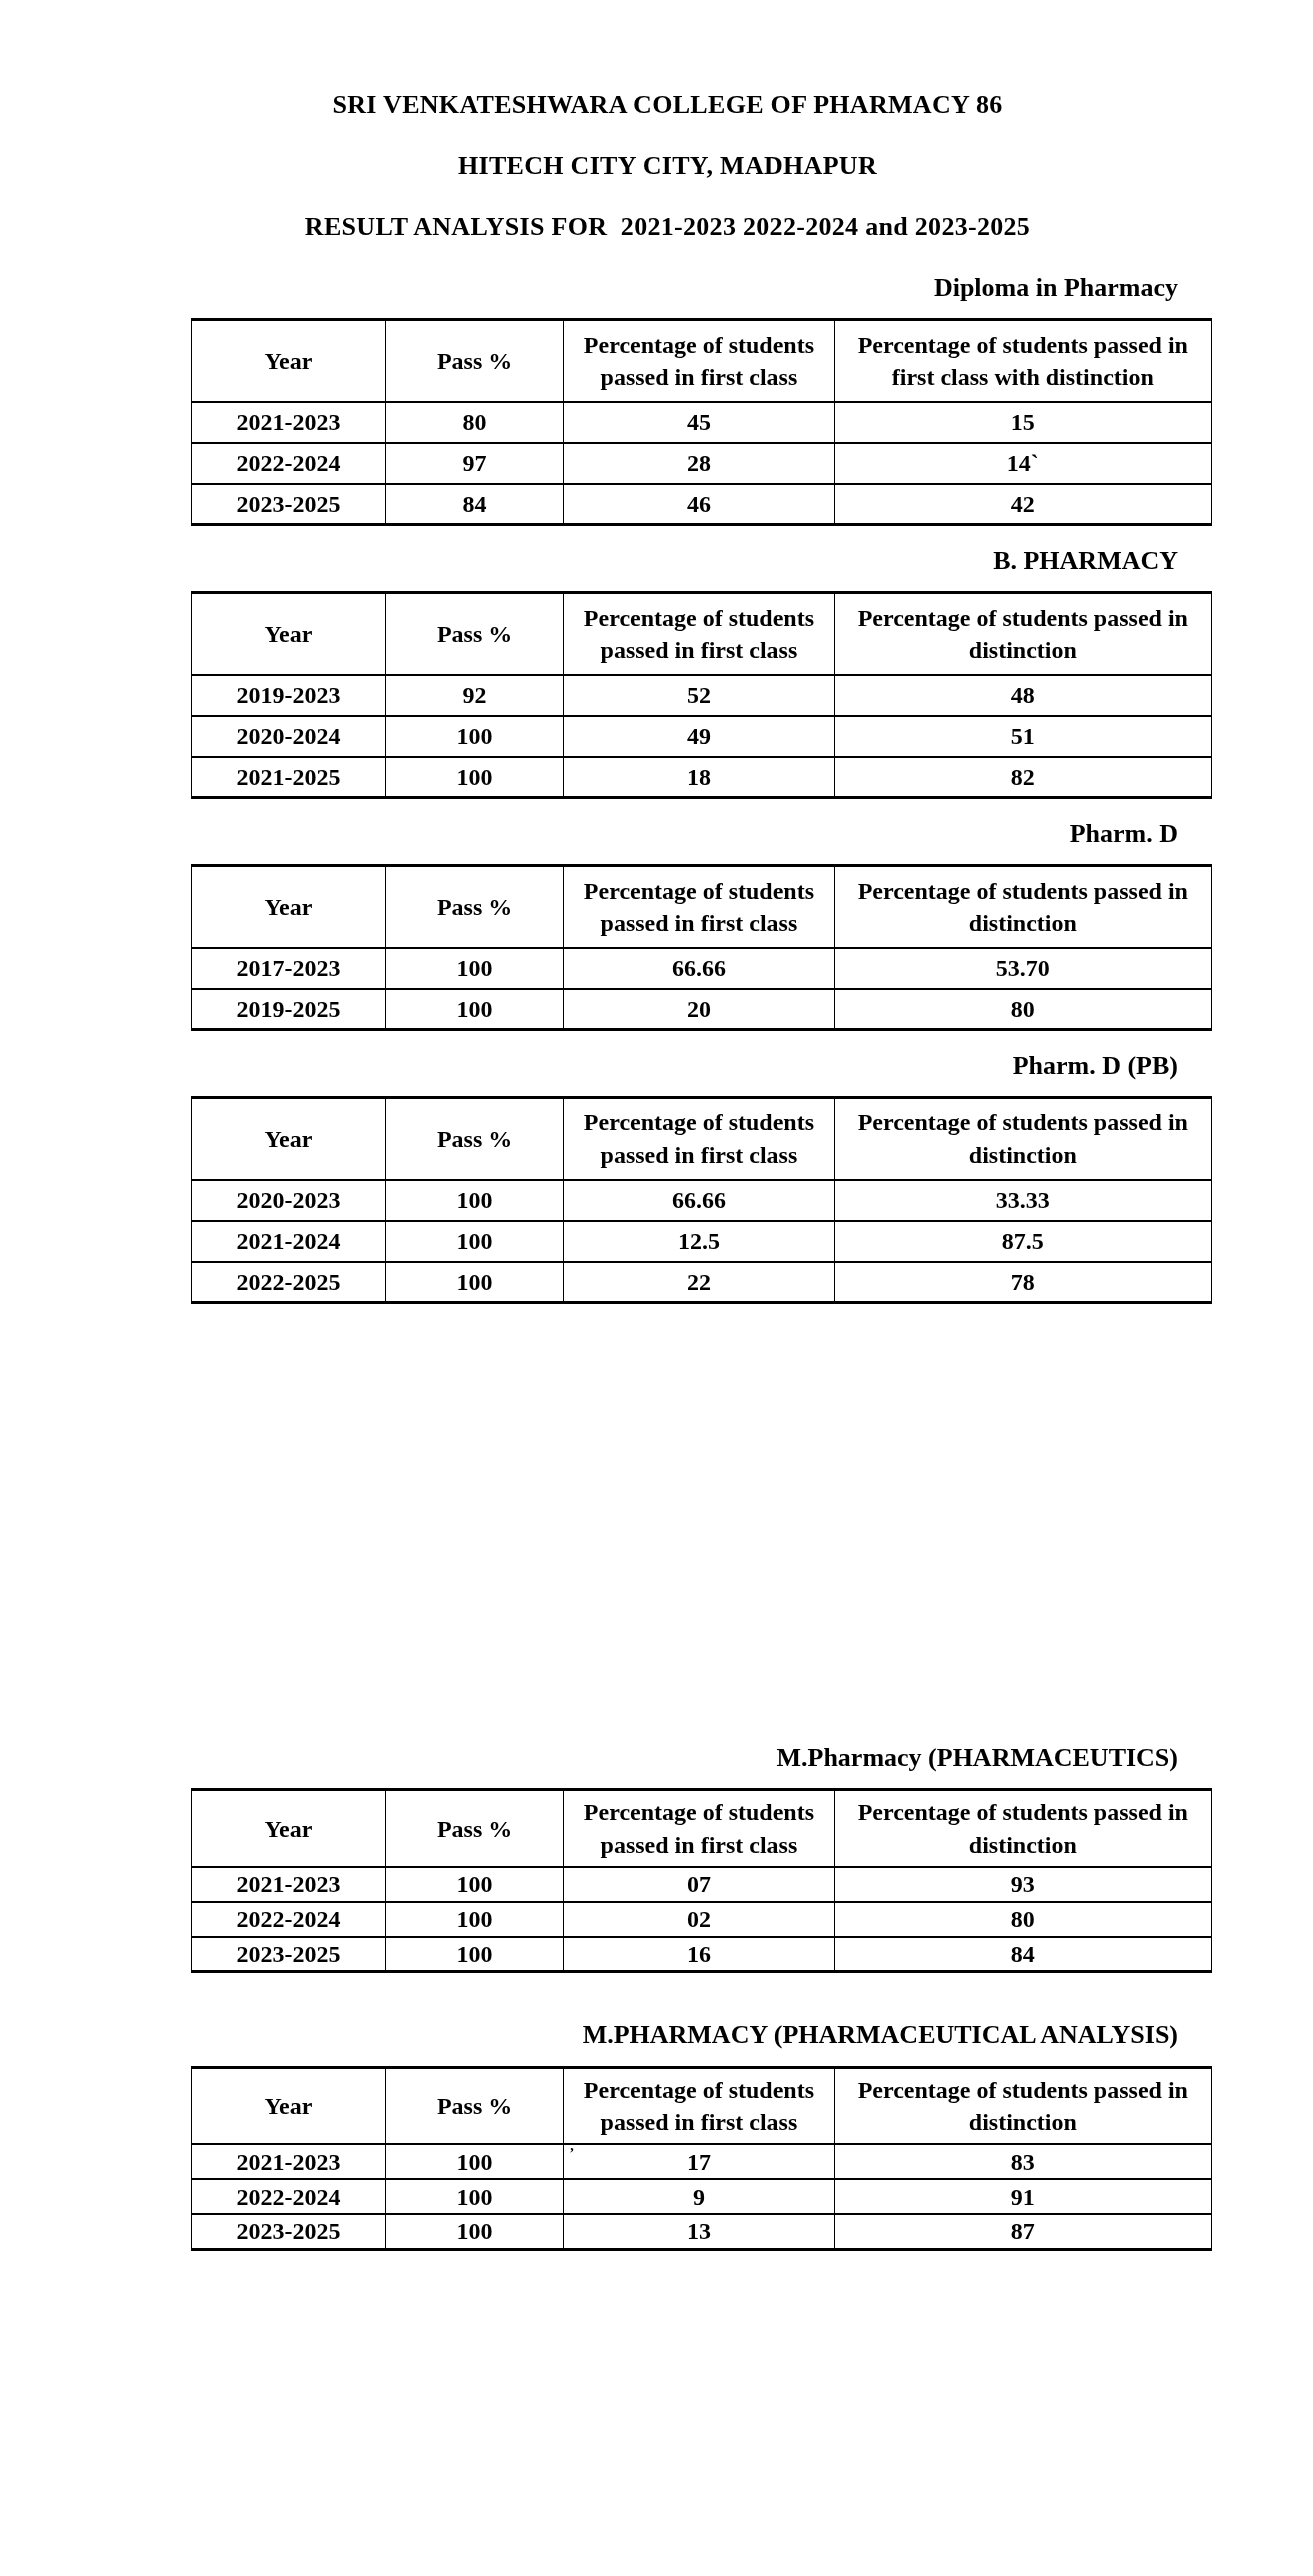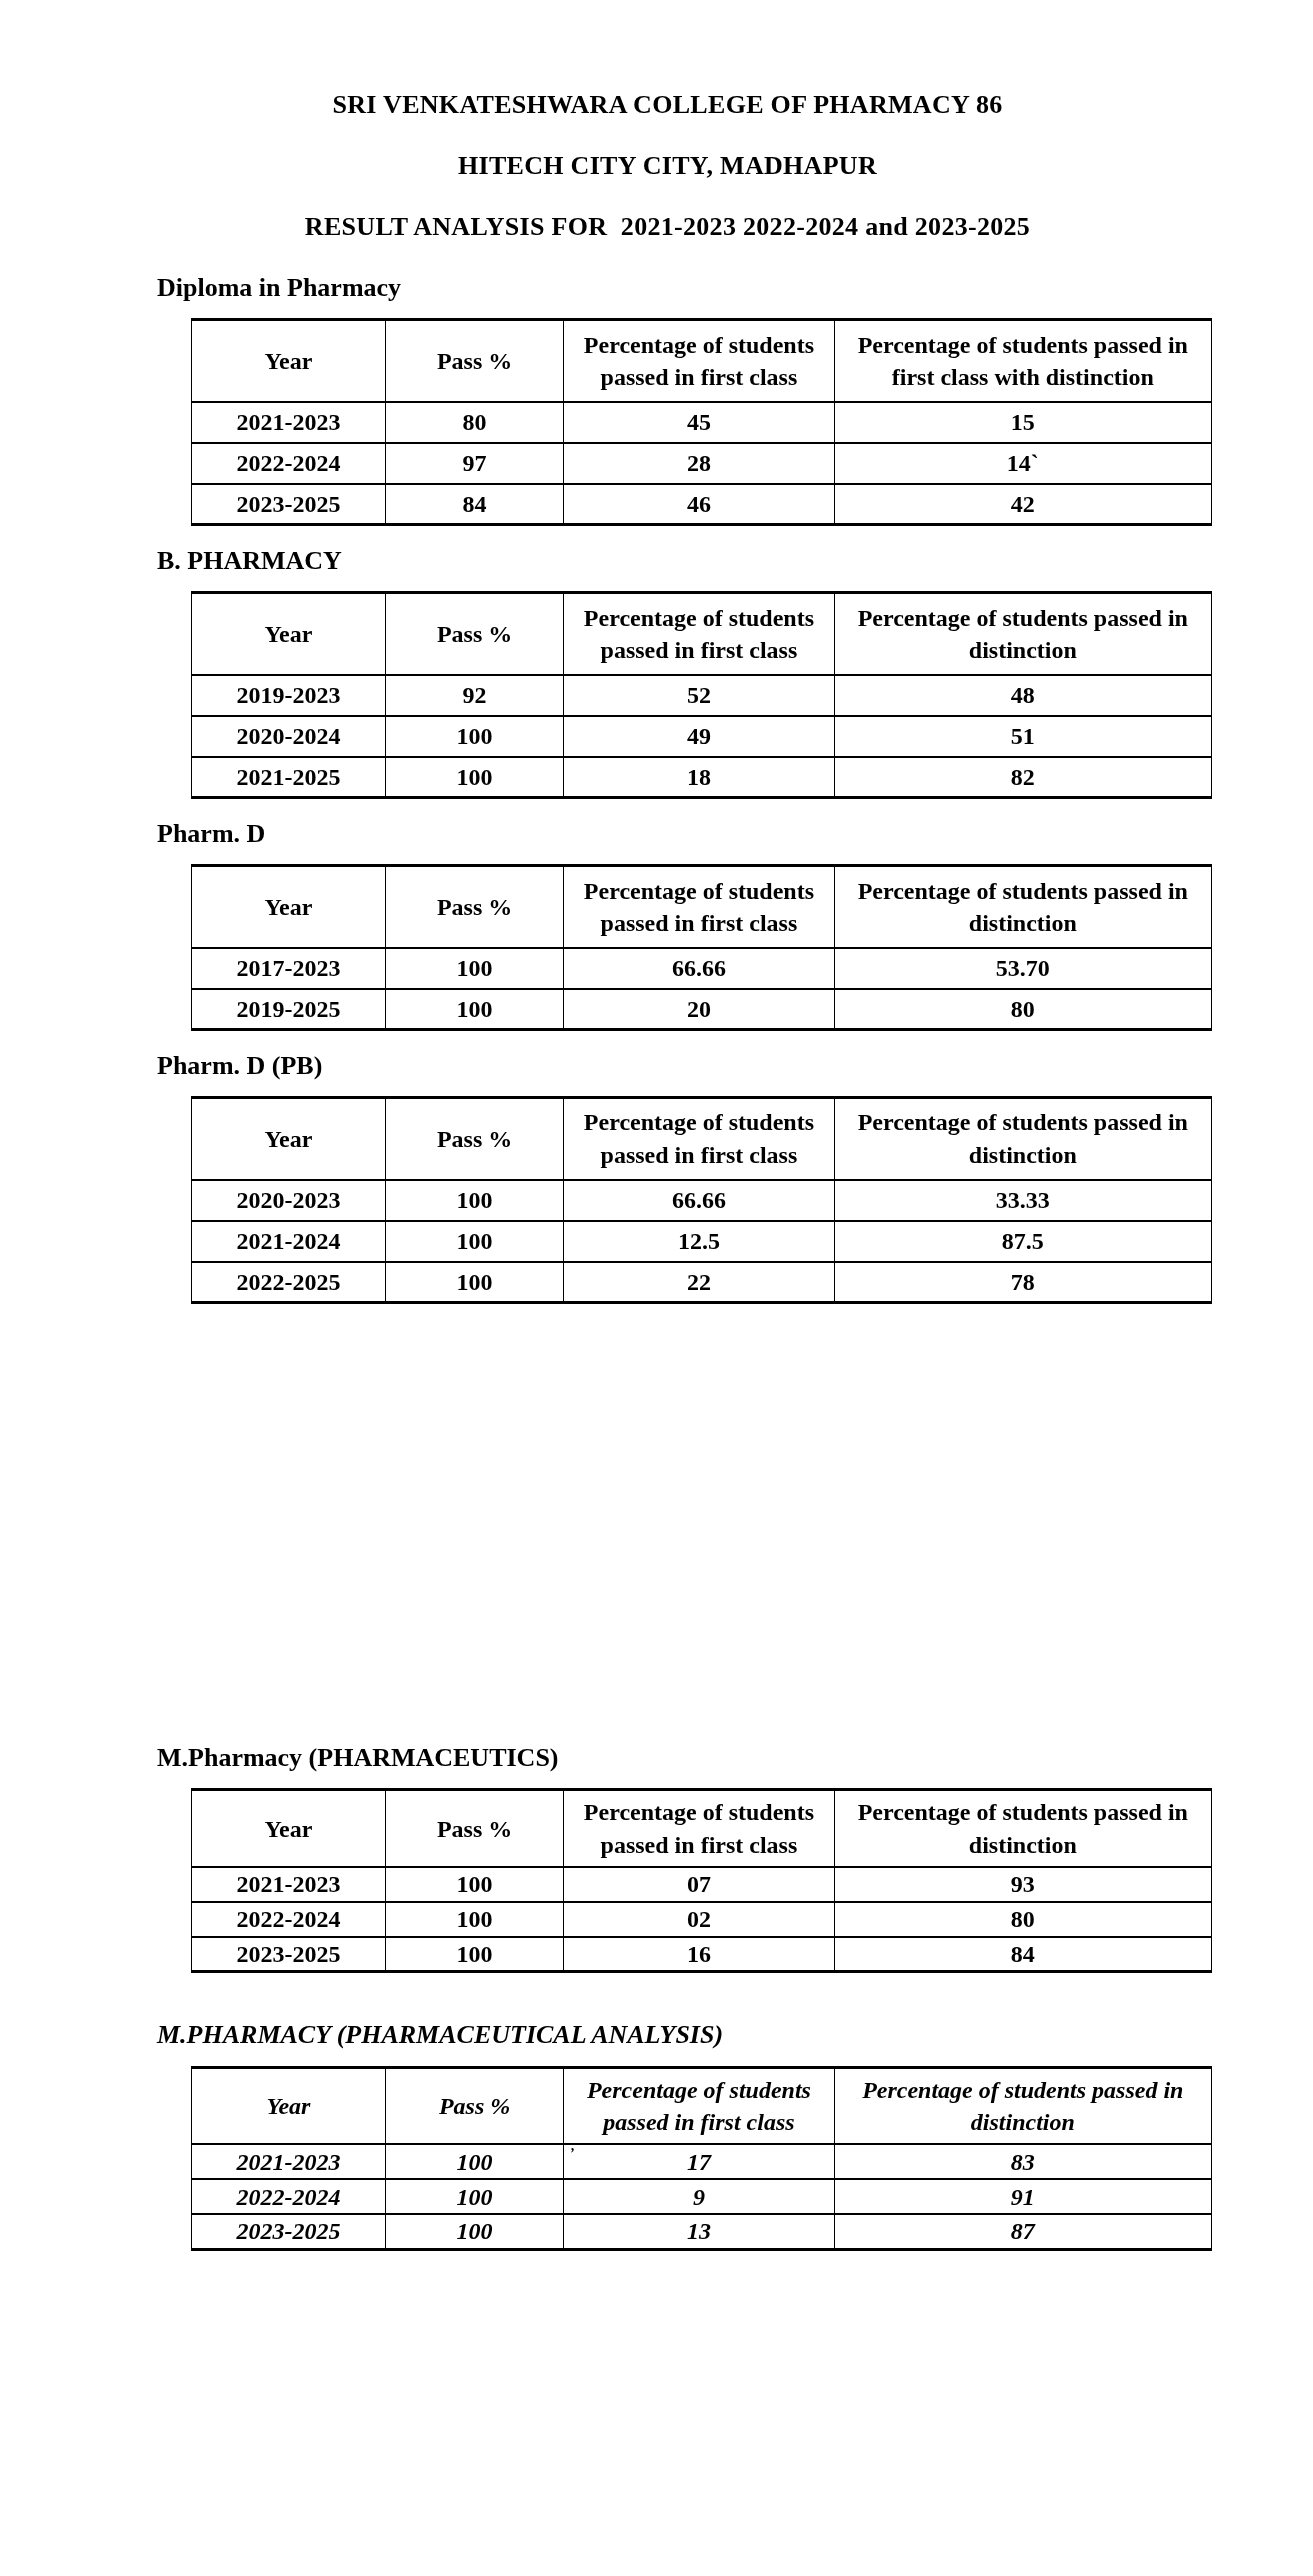--- a/index.html
+++ b/index.html
@@ -25,27 +25,27 @@
   .main-title {
     text-align: center;
     font-size: 26px;
     line-height: 32px;
     margin: 0 0 29px 0;
     white-space: pre-wrap;
     letter-spacing: 0.3px;
   }
   .section { margin-top: 18.5px; }
   .section-title {
-    text-align: left;
+    text-align: right;
     font-size: 26px;
     line-height: 32px;
     margin: 0 0 14.4px 0;
   }
   .sec-gap-large { margin-top: 438px; }
-  .sec-gap-medium { margin-top: 46px; font-style: italic; }
+  .sec-gap-medium { margin-top: 46px; }
 
   table.results {
     width: 100%;
     border-collapse: collapse;
     table-layout: fixed;
     font-size: 24px;
     border: 1.5px solid #000;
     border-top-width: 3.1px;
     border-bottom-width: 3.1px;
     margin-left: 34px;

